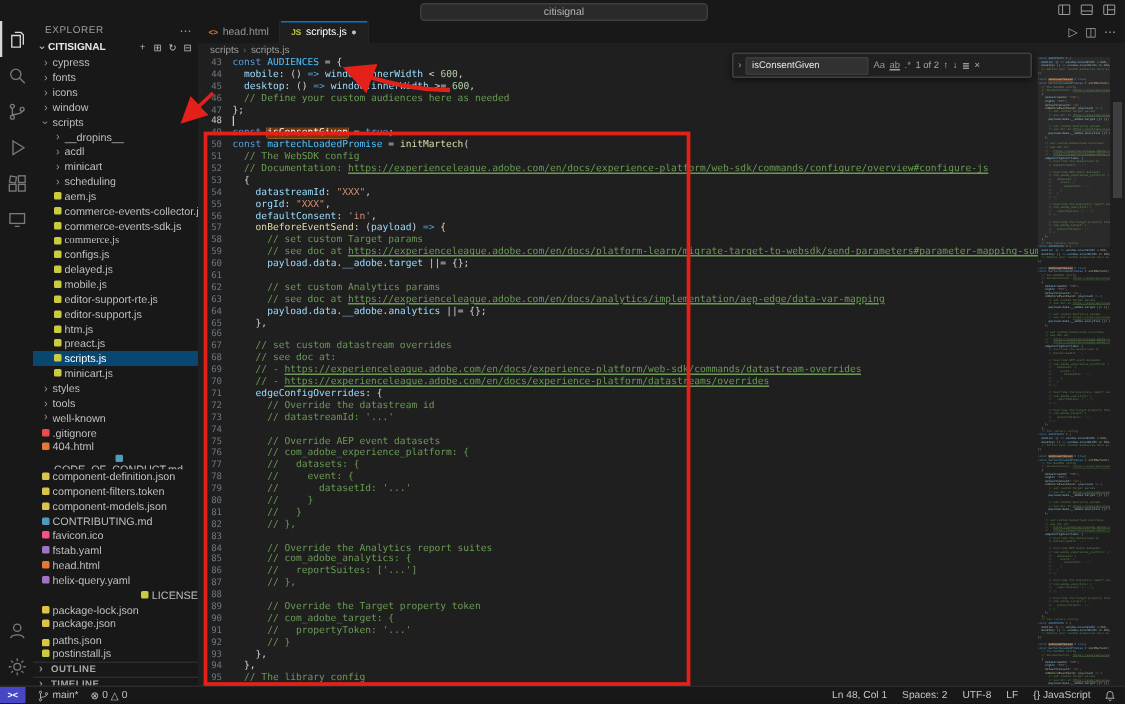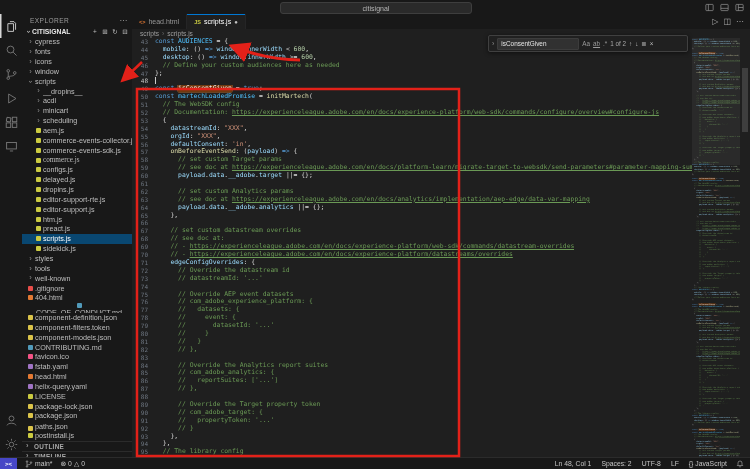--- a/index.html
+++ b/index.html
@@ -282,21 +282,21 @@
         <div class="trow" style="padding-left: 12px;">
           <span class="slot">
             <span class="fic ic-js"></span>
           </span>
           <span class="tlabel">delayed.js</span>
         </div>
         <div class="trow" style="padding-left: 12px;">
           <span class="slot">
             <span class="fic ic-js"></span>
           </span>
-          <span class="tlabel">dropins.js</span>
+          <span class="tlabel">mobile.js</span>
         </div>
         <div class="trow" style="padding-left: 12px;">
           <span class="slot">
             <span class="fic ic-js"></span>
           </span>
           <span class="tlabel">editor-support-rte.js</span>
         </div>
         <div class="trow" style="padding-left: 12px;">
           <span class="slot">
             <span class="fic ic-js"></span>
@@ -318,21 +318,21 @@
         <div class="trow sel" style="padding-left: 12px;">
           <span class="slot">
             <span class="fic ic-js"></span>
           </span>
           <span class="tlabel">scripts.js</span>
         </div>
         <div class="trow" style="padding-left: 12px;">
           <span class="slot">
             <span class="fic ic-js"></span>
           </span>
-          <span class="tlabel">sidekick.js</span>
+          <span class="tlabel">minicart.js</span>
         </div>
         <div class="trow" style="padding-left: 4px;">
           <span class="slot">
             <span class="chev">›</span>
           </span>
           <span class="tlabel">styles</span>
         </div>
         <div class="trow" style="padding-left: 4px;">
           <span class="slot">
             <span class="chev">›</span>
@@ -404,21 +404,21 @@
             <span class="fic ic-html"></span>
           </span>
           <span class="tlabel">head.html</span>
         </div>
         <div class="trow" style="padding-left: 4px;">
           <span class="slot">
             <span class="fic ic-yaml"></span>
           </span>
           <span class="tlabel">helix-query.yaml</span>
         </div>
-        <div class="trow" style="padding-left: 4px;">
+        <div class="trow" style="padding-left: 4px; justify-content: flex-end;">
           <span class="slot">
             <span class="fic ic-license"></span>
           </span>
           <span class="tlabel">LICENSE</span>
         </div>
         <div class="trow" style="padding-left: 4px;">
           <span class="slot">
             <span class="fic ic-json"></span>
           </span>
           <span class="tlabel">package-lock.json</span>

